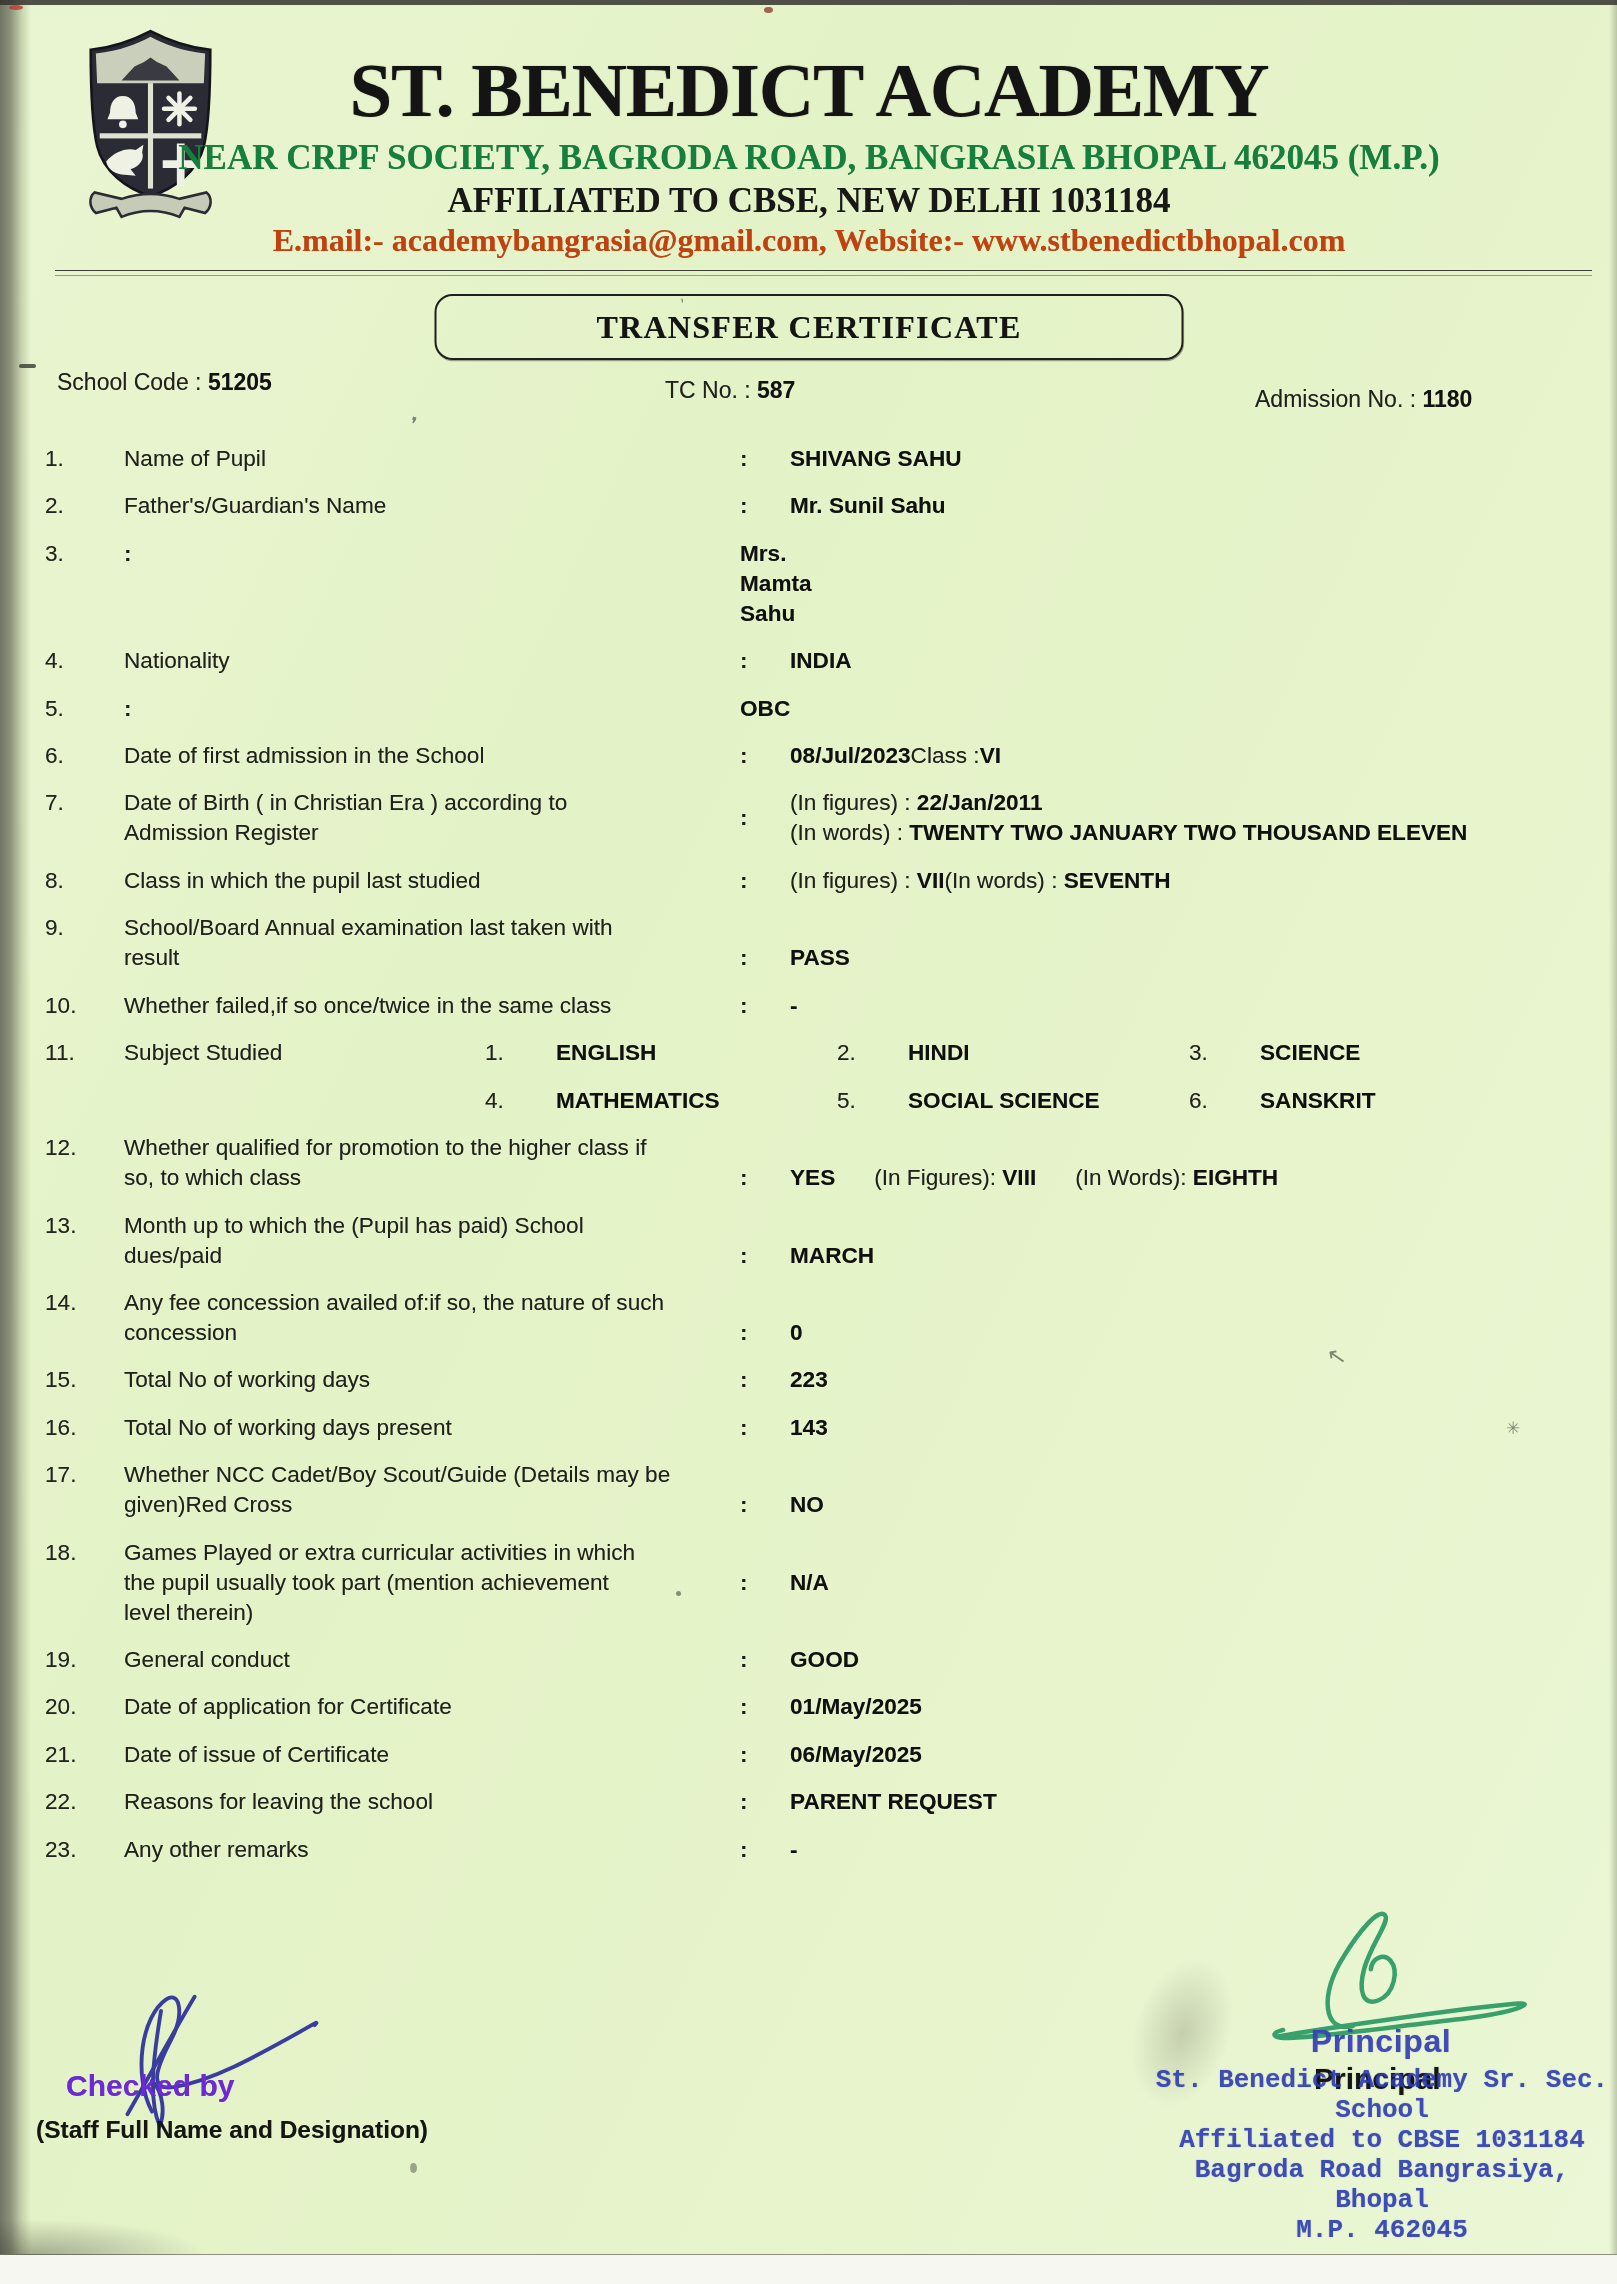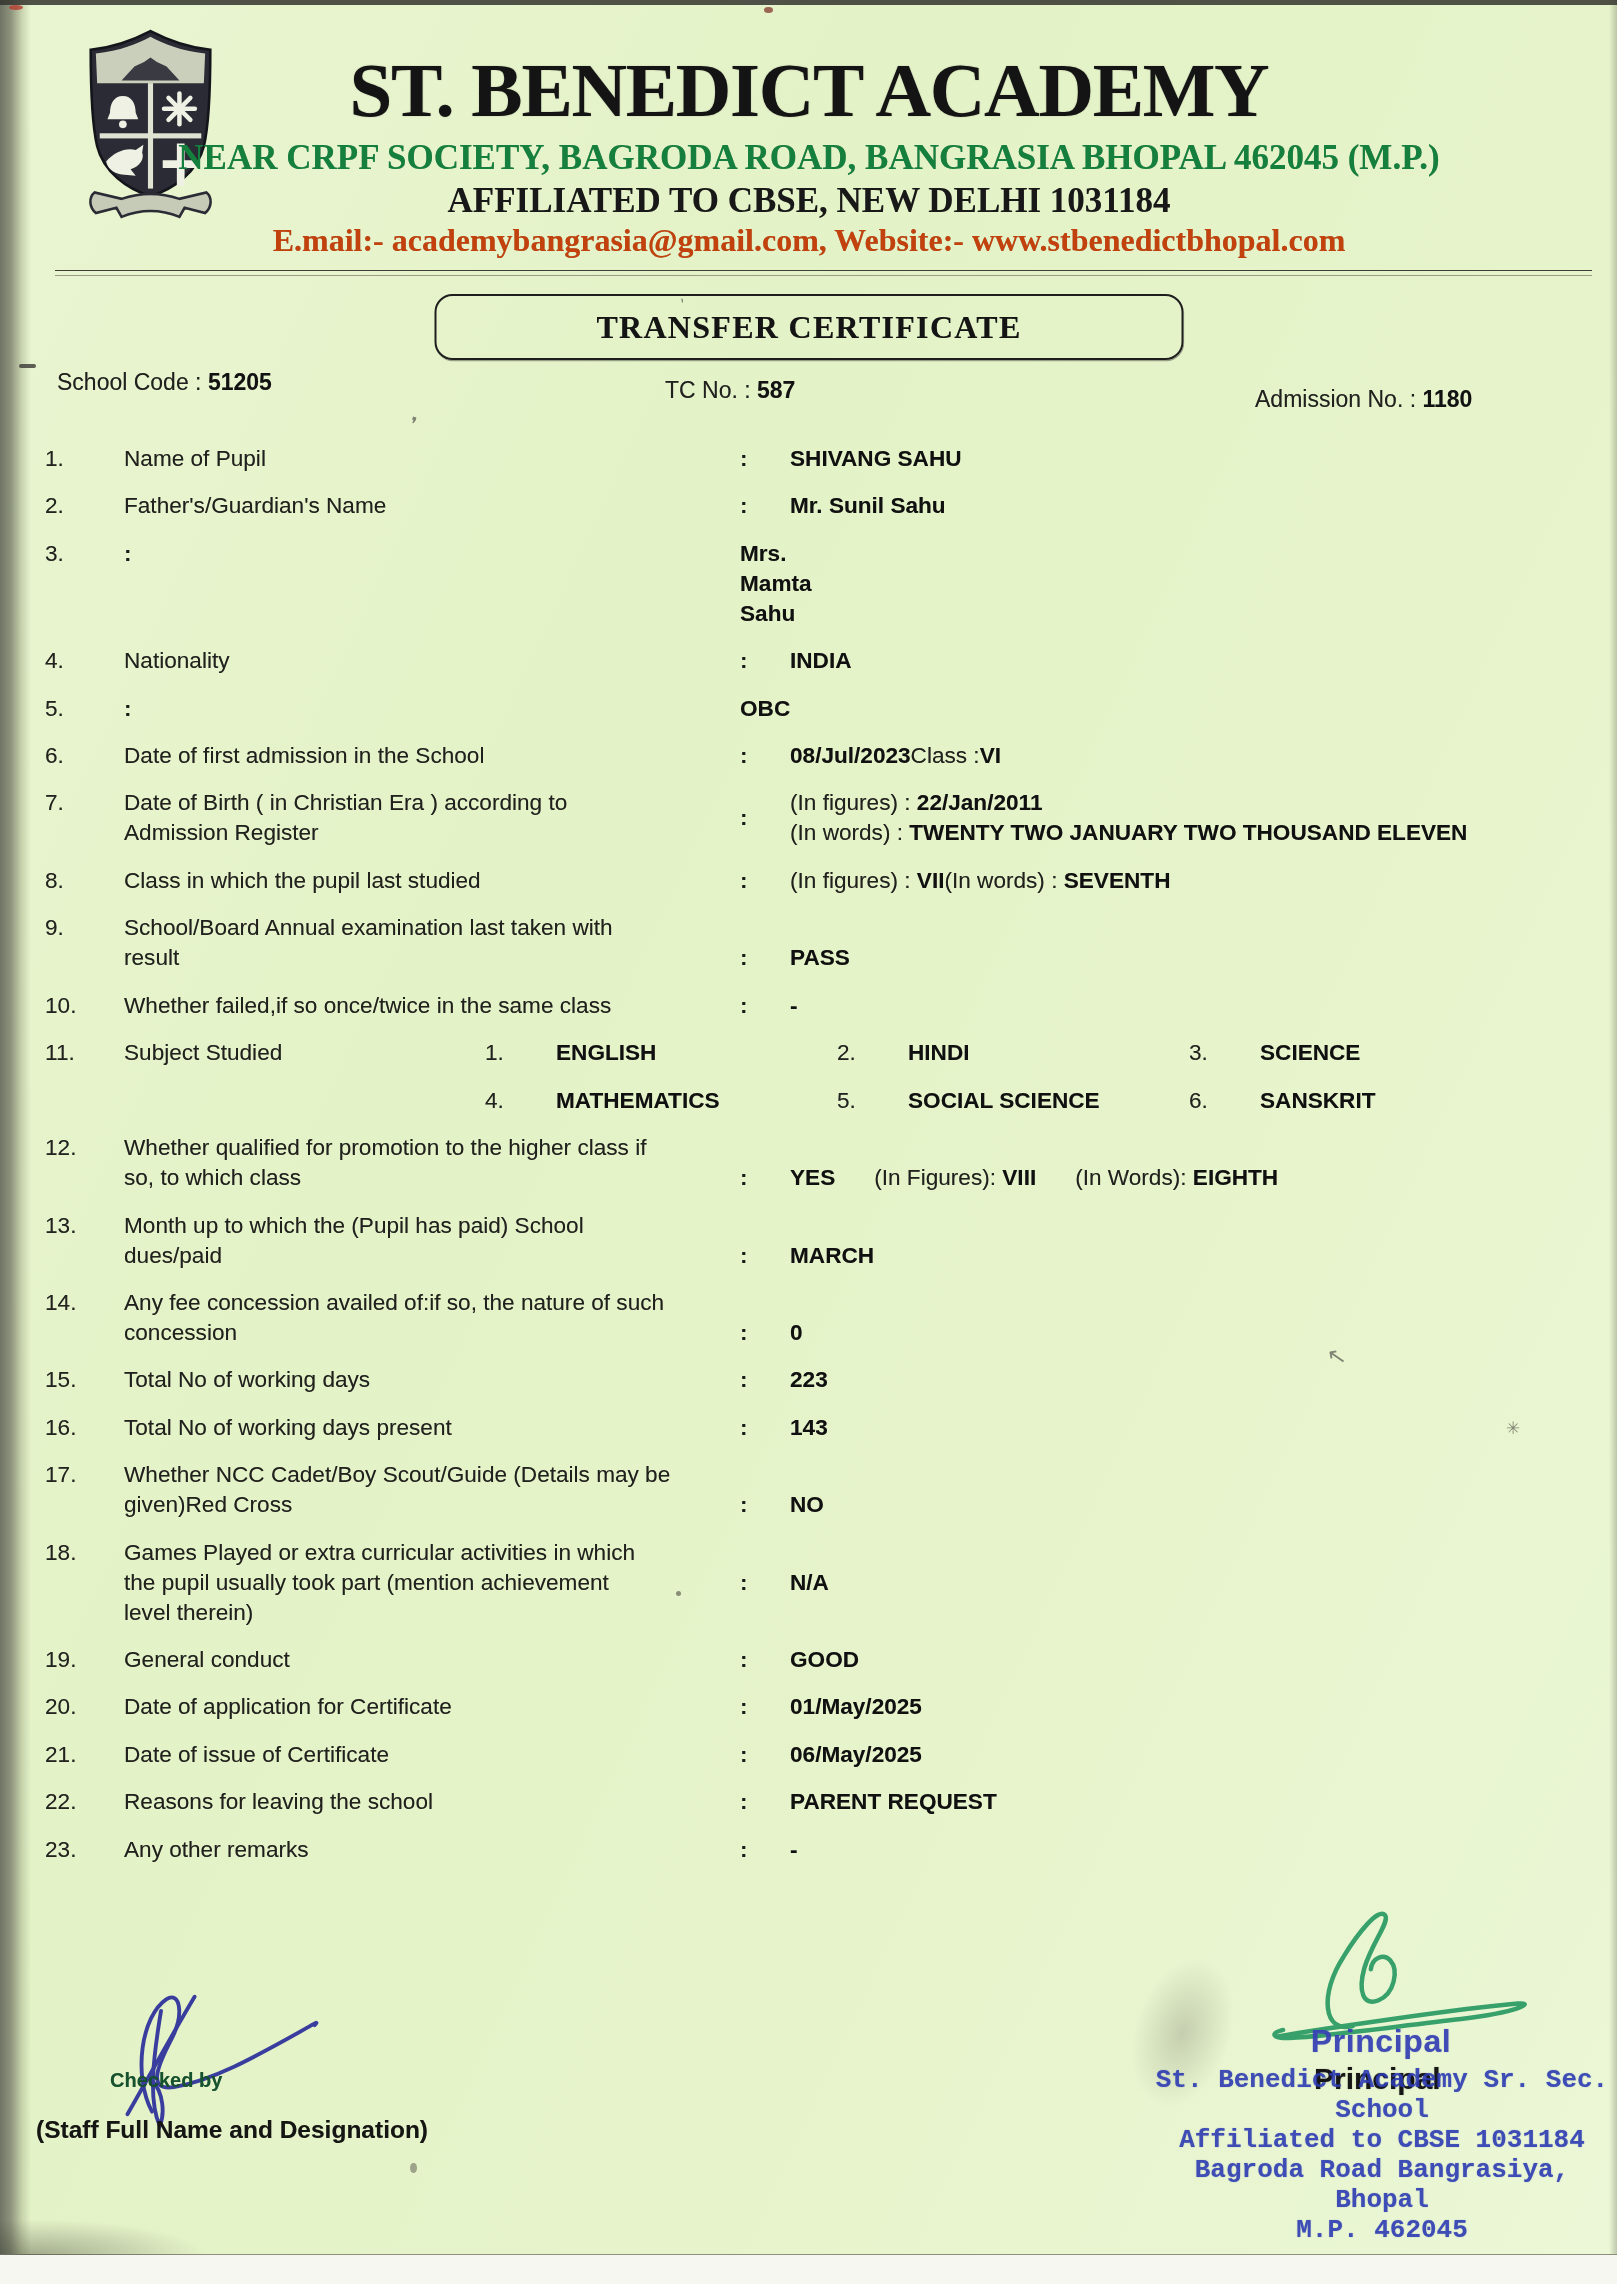--- a/index.html
+++ b/index.html
@@ -59,22 +59,22 @@
   .gap-xl{margin-left:39px;}
   .r2 .colon,.r2 .value{align-self:end;}
   .r3 .colon,.r3 .value{align-self:center;}
   .rv2 .colon{align-self:center;}
   .subj-row{display:grid;grid-template-columns:79px 361px auto;margin-bottom:17.4px;}
   .subj-grid{display:grid;grid-template-columns:repeat(3,352px);row-gap:18px;}
   .subj-cell{display:grid;grid-template-columns:71px auto;}
   .subj-cell .num{font-size:22.6px;}
   .subj-cell .value{font-size:22.6px;}
   
-  .checked-by{position:absolute;left:66px;top:2069px;font-size:20px;font-weight:700;color:#14532d;
-    text-shadow:0 0 0.6px rgba(20,20,20,.35);margin-left:44px;}
+  .checked-by{position:absolute;left:66px;top:2069px;font-size:30px;font-weight:700;color:#6d28d9;
+    text-shadow:0 0 0.6px rgba(20,20,20,.35);}
   .staff-line{position:absolute;left:36px;top:2116px;font-size:24.5px;font-weight:700;color:#151513;
     text-shadow:0 0 0.6px rgba(20,20,20,.35);}
   .sig{position:absolute;}
   .principal-big{position:absolute;left:1265px;top:2023px;width:232px;text-align:center;
     font-size:32px;font-weight:700;color:#3742b4;letter-spacing:0.6px;opacity:.95;
     text-shadow:0 0 1.3px rgba(55,66,180,.4);}
   .principal-black{position:absolute;left:1314px;top:2062px;font-size:30px;font-weight:700;color:#161616;z-index:1;
     text-shadow:0 0 1.3px rgba(20,20,20,.4);}
   .stamp{position:absolute;left:1154px;top:2065px;width:456px;text-align:center;z-index:2;
     font-size:26px;line-height:30px;font-weight:700;color:#2c3ab2;opacity:.9;

